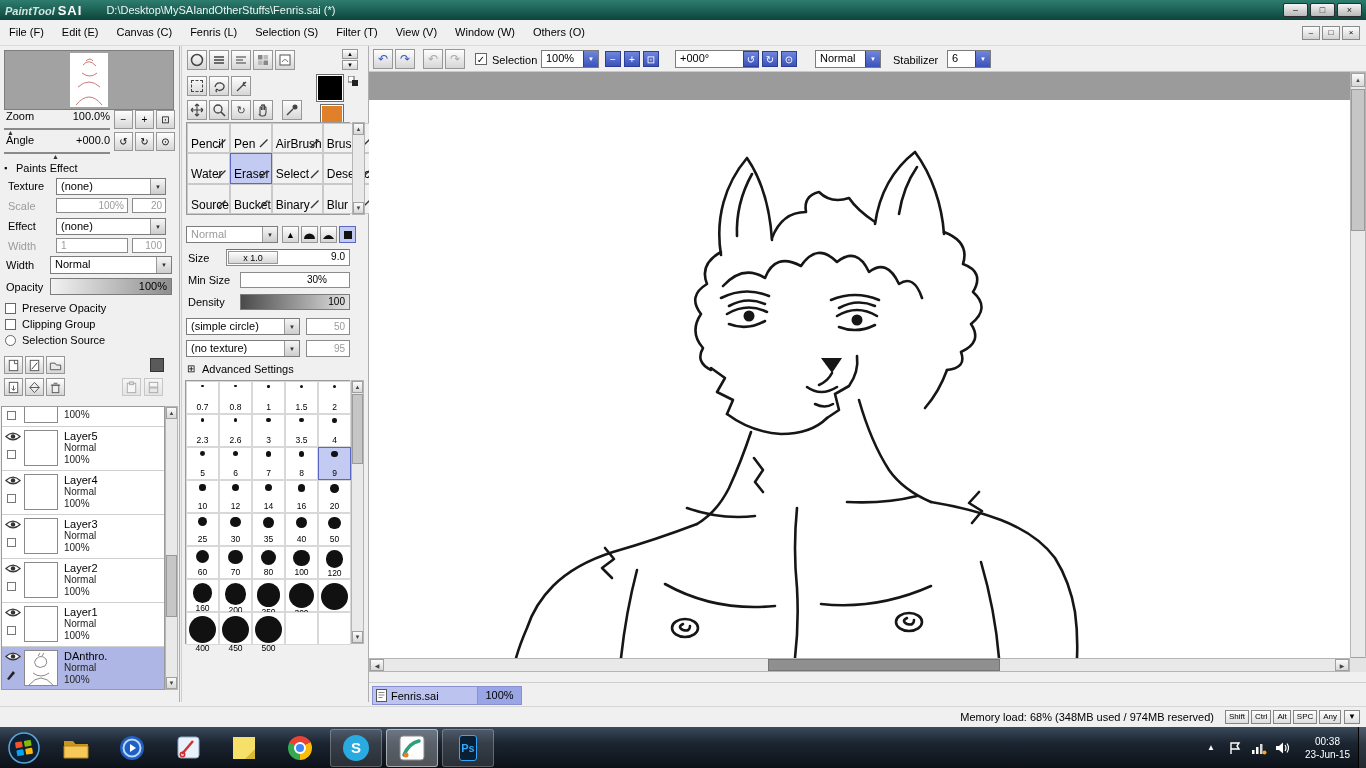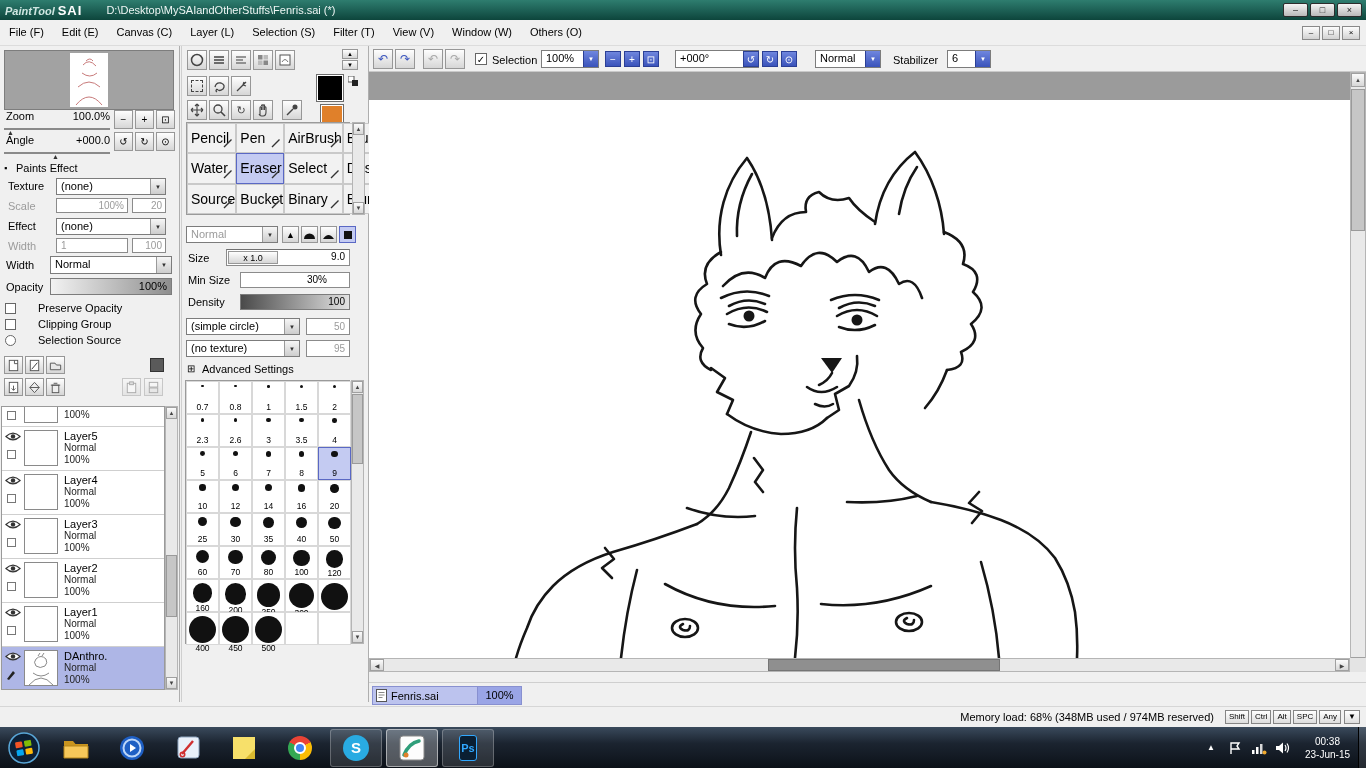--- a/index.html
+++ b/index.html
@@ -30,21 +30,21 @@
   .dd .v{flex:1;padding:1px 4px;font-size:11px;line-height:13px;white-space:nowrap;overflow:hidden;}
   .dd .a{width:15px;display:flex;align-items:center;justify-content:center;font-size:6px;background:linear-gradient(#f6f6f6,#cdcdcd);border-left:1px solid #9a9a9a;color:#333;}
   .dd .a.blue{background:linear-gradient(#6f86de,#3a53bb);color:#fff;border-left:1px solid #2b3f96;}
   .panel{background:#f0f0f0;}
   
   #leftpanel{left:0;top:46px;width:180px;height:656px;border-right:1px solid #aeaeae;}
   .navbox{background:#a2a2a2;border:1px solid #7d7d7d;display:flex;align-items:center;justify-content:center;}
   .slider-line{height:2px;background:#8a8a8a;}
   .sl-thumb{position:absolute;top:-6px;font-size:7px;color:#333;}
   .navbtn{width:19px;height:19px;}
-  .chkrow{display:flex;align-items:center;height:16px;gap:22px;padding-left:5px;}
+  .chkrow{display:flex;align-items:center;height:16px;gap:6px;padding-left:5px;}
   .chk{width:11px;height:11px;border:1px solid #666;background:#fff;display:inline-block;}
   .chk.circ{border-radius:50%;}
   .chklab{font-size:11px;}
   .lt-ico{width:19px;height:18px;}
   
   #layerlist{left:1px;top:360px;width:164px;height:284px;background:#fff;border:1px solid #9a9a9a;overflow:hidden;}
   .layer-item{position:relative;height:44px;border-bottom:1px solid #cfcfcf;background:#fff;display:flex;}
   .layer-item.sel{background:#aeb6e6;}
   .layer-item.partial{height:20px;}
   .l-left{width:22px;position:relative;}
@@ -56,21 +56,21 @@
   .l-name{font-size:11px;}
   .l-sub{font-size:10px;color:#222;line-height:12px;}
   .vscroll,.hscroll{background:#e9e9e9;border:1px solid #b5b5b5;}
   .sb-arrow{background:linear-gradient(#fbfbfb,#d7d7d7);border:1px solid #a0a0a0;display:flex;align-items:center;justify-content:center;font-size:6px;color:#444;}
   .sb-thumb{background:#c6c6c6;border:1px solid #9a9a9a;}
   
   #midpanel{left:181px;top:46px;width:188px;height:656px;border-right:1px solid #aeaeae;border-left:1px solid #cfcfcf;}
   .ico20{width:20px;height:20px;display:flex;align-items:center;justify-content:center;}
   .swatch{border:1px solid #6d6d6d;box-shadow:inset 0 0 0 1px #fff;}
   #toolgrid{left:4px;top:76px;width:164px;height:93px;display:grid;grid-template-columns:repeat(4,1fr);grid-template-rows:repeat(3,1fr);background:#fff;border:1px solid #9a9a9a;}
-  .tool-cell{position:relative;border:1px solid #c9c9c9;background:#f2f2f2;font-size:14px;padding:6px 0 0 3px;}
+  .tool-cell{position:relative;border:1px solid #c9c9c9;background:#f2f2f2;font-size:12px;padding:13px 0 0 3px;}
   .tool-cell.sel{background:#c4cbf2;border:1px solid #5a68c4;}
   .tool-label{display:block;}
   .tool-ico{position:absolute;right:2px;bottom:1px;}
   .tipbtn{width:17px;height:17px;}
   #brush-size-grid{left:3px;top:334px;width:165px;height:264px;display:grid;grid-template-columns:repeat(5,33px);grid-template-rows:repeat(8,33px);background:#fff;border:1px solid #9a9a9a;}
   .size-cell{position:relative;border:1px solid #d8d8d8;background:#fff;display:flex;flex-direction:column;align-items:center;justify-content:flex-start;}
   .size-cell.sel{background:#c4cbf2;border:1px solid #5a68c4;}
   .dot{border-radius:50%;background:#111;margin-top:3px;flex:0 0 auto;}
   .size-num{font-size:8.5px;margin-top:auto;margin-bottom:1px;}
   
@@ -119,21 +119,21 @@
     <span class="wb">□</span>
     <span class="wb">×</span>
   </span>
 </div>
 
 <div class="r menubar">
   <div class="menuitems">
       <div class="menu-item">File (F)</div>
       <div class="menu-item">Edit (E)</div>
       <div class="menu-item">Canvas (C)</div>
-      <div class="menu-item">Layer (L)</div>
+      <div class="menu-item">Fenris (L)</div>
       <div class="menu-item">Selection (S)</div>
       <div class="menu-item">Filter (T)</div>
       <div class="menu-item">View (V)</div>
       <div class="menu-item">Window (W)</div>
       <div class="menu-item">Others (O)</div>
     </div>
   <span class="mdibtns">
     <span class="mdib">–</span>
     <span class="mdib">□</span>
     <span class="mdib">×</span>

